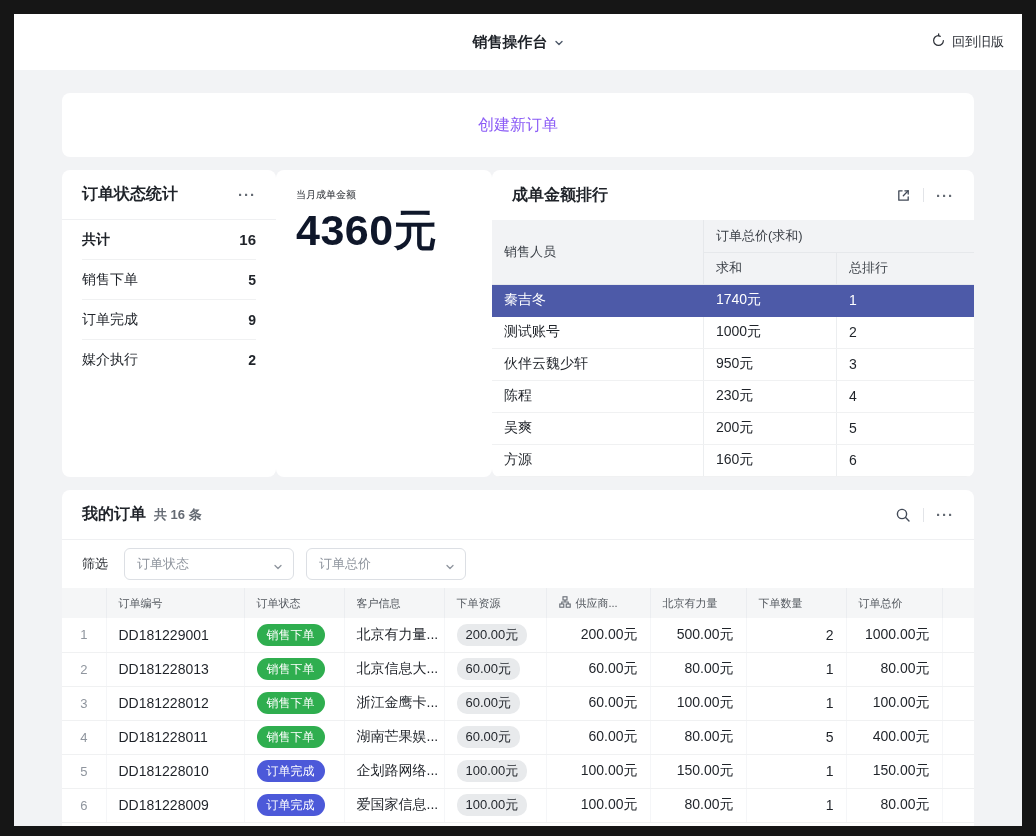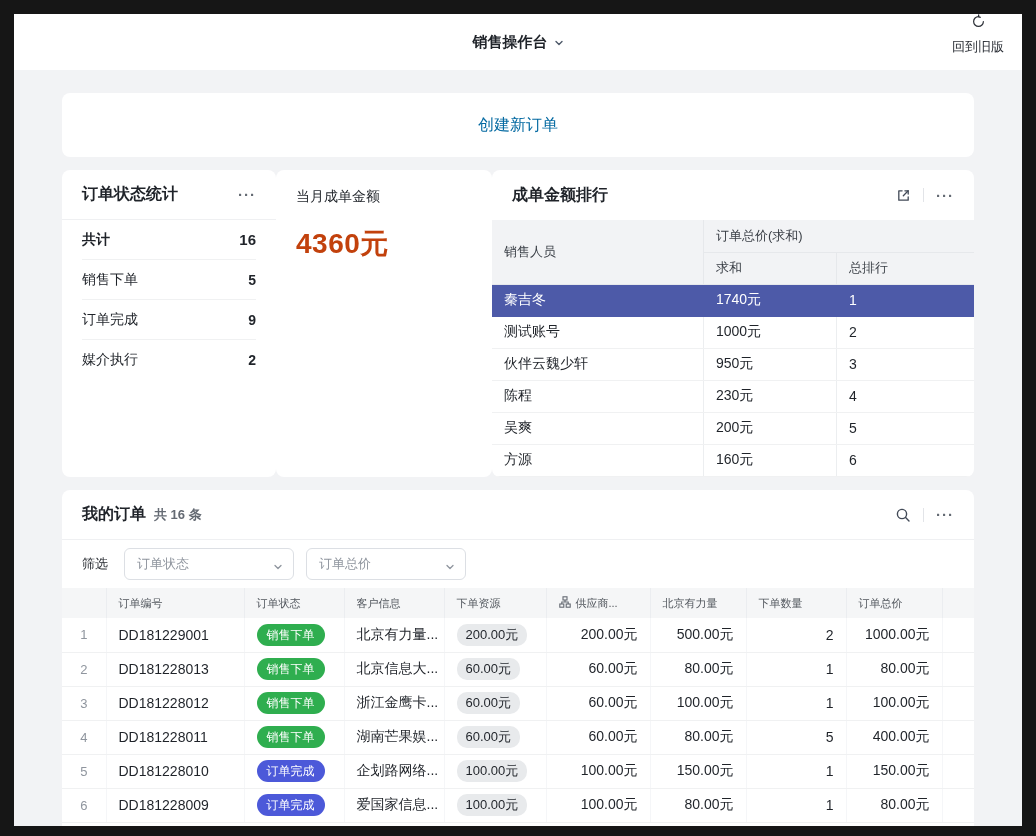--- a/index.html
+++ b/index.html
@@ -3,26 +3,26 @@
 <meta charset="utf-8">
 <style>
   * { margin:0; padding:0; box-sizing:border-box; }
   html,body { width:1036px; height:836px; }
   body { background:#161616; font-family:"Liberation Sans", sans-serif; position:relative; overflow:hidden; }
   .window { position:absolute; left:14px; top:14px; width:1008px; height:812px; background:#f2f3f5; overflow:hidden; }
 
   
   .topbar { height:56px; background:#fff; display:flex; align-items:center; justify-content:center; position:relative; }
   .topbar-title { font-size:15px; font-weight:700; color:#1f2329; display:flex; align-items:center; gap:6px; cursor:pointer; }
-  .topbar-right { position:absolute; right:18px; top:0; height:56px; display:flex; align-items:center; gap:6px; font-size:13px; color:#2b2f36; cursor:pointer;flex-direction:column; }
+  .topbar-right { position:absolute; right:18px; top:0; height:56px; display:flex; align-items:center; gap:6px; font-size:13px; color:#2b2f36; cursor:pointer; }
 
   .content { padding:23px 48px 0; }
   .card { background:#fff; border-radius:8px; }
 
-  .create-card { height:64px; display:flex; align-items:center; justify-content:center; font-size:16px; font-weight:500; color:#0369a1; cursor:pointer; }
+  .create-card { height:64px; display:flex; align-items:center; justify-content:center; font-size:16px; font-weight:500; color:#8b5cf6; cursor:pointer; }
 
   .cards-row { display:flex; gap:0; margin-top:13px; }
   .status-card { width:214px; height:307px; overflow:hidden; }
   .amount-card { width:216px; height:307px; padding:18px 20px; }
   .ranking-card { flex:1; height:307px; overflow:hidden; }
 
   .card-header { height:50px; display:flex; align-items:center; justify-content:space-between; padding:0 20px; }
   .card-header.bordered { border-bottom:1px solid #eff0f2; }
   .card-title { font-size:16px; font-weight:700; color:#1f2329; }
   .header-actions { display:flex; align-items:center; gap:12px; }
@@ -31,22 +31,22 @@
 
   
   .status-list { padding:0 20px; }
   .status-row { height:40px; display:flex; align-items:center; justify-content:space-between; font-size:14px; color:#1f2329; border-bottom:1px solid #f0f1f2; }
   .status-row:last-child { border-bottom:none; }
   .status-row .value { font-weight:700; }
   .status-row.total .label { font-weight:700; }
   .status-row.total .value { font-size:15px; }
 
   
-  .amount-label { font-size:14px; color:#1f2329; }
-  .amount-value { font-size:28px; font-weight:700; color:#c2410c; margin-top:19px; letter-spacing:0.5px; }
+  .amount-label { font-size:10px; color:#1f2329; }
+  .amount-value { font-size:43px; font-weight:700; color:#0f172a; margin-top:0; letter-spacing:0.5px; }
 
   
   .rank-table { width:100%; border-collapse:collapse; table-layout:fixed; }
   .rank-table th, .rank-table td { padding:0 12px; height:32px; text-align:left; font-size:14px; font-weight:400; color:#1f2329; border-bottom:1px solid #f0f1f2; border-right:1px solid #eceef0; white-space:nowrap; overflow:hidden; }
   .rank-table th:last-child, .rank-table td:last-child { border-right:none; }
   .rank-table thead th { background:#f2f3f5; border-color:#e6e8eb; font-size:13px; color:#3a3f46; }
   .rank-table tr.hl td { background:var(--highlight-row,#4d5aa8); color:#fff; border-color:var(--highlight-row,#4d5aa8); font-weight:500; }
 
   
   .orders-card { margin-top:13px; min-height:345px; overflow:hidden; }

